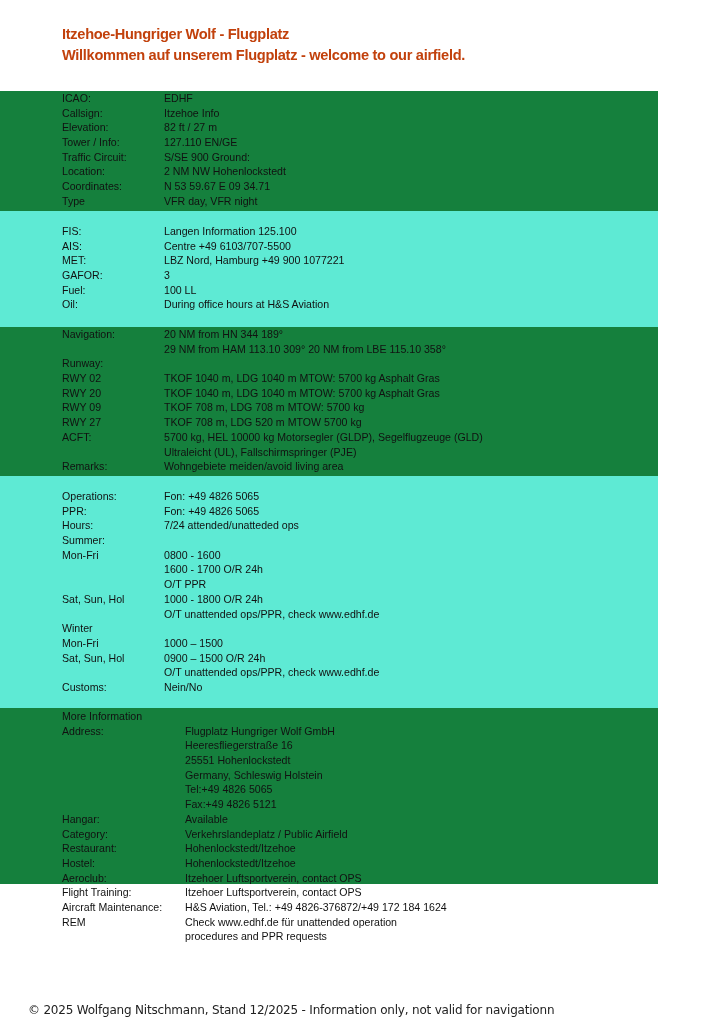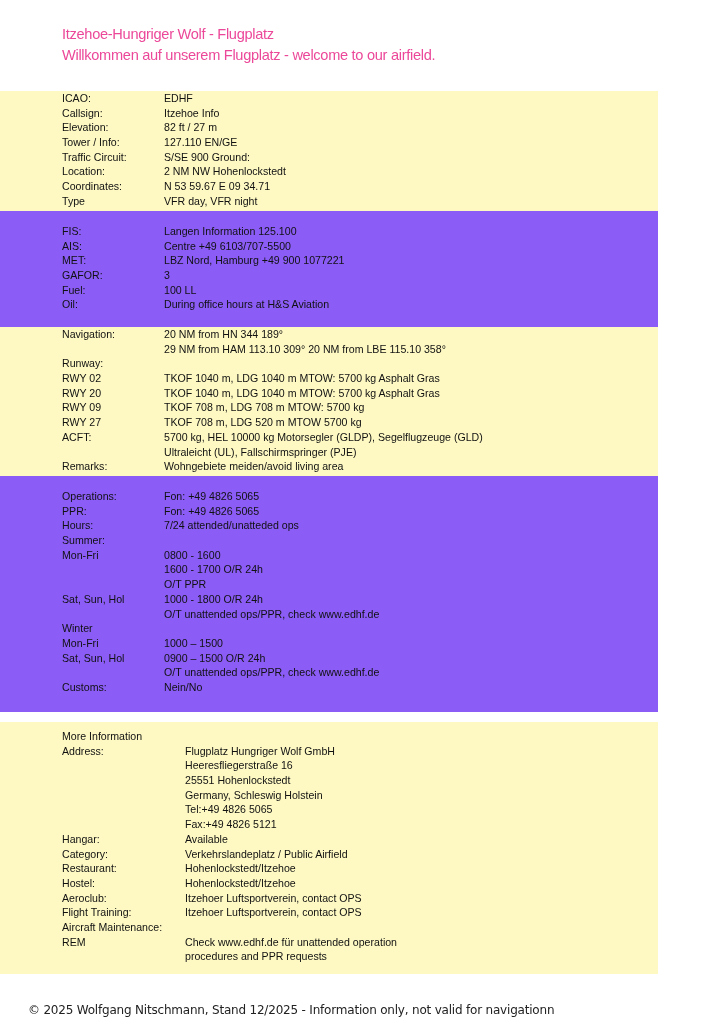--- a/index.html
+++ b/index.html
@@ -2,28 +2,28 @@
 <html><head>
 <meta charset="utf-8">
 <style>
   html, body { margin: 0; padding: 0; background: #ffffff; }
   body {
     width: 721px; height: 1024px; position: relative; overflow: hidden;
     font-family: "Liberation Sans", sans-serif; color: #111111;
   }
   .header { position: absolute; left: 62px; top: 24px; }
   .header .line {
-    font-family: "Liberation Sans", sans-serif; font-weight: normal;
-    font-size: 14.6px; line-height: 21px; color: #ec4899; letter-spacing: -0.3px;
+    font-family: "Liberation Sans", sans-serif; font-weight: bold;
+    font-size: 14.6px; line-height: 21px; color: #c2410c; letter-spacing: -0.3px;
   }
   .band {
     position: absolute; left: 0; width: 658px; box-sizing: border-box;
   }
-  .band.gray { background: #fef9c3; }
-  .band.white { background: #8b5cf6; }
+  .band.gray { background: #15803d; }
+  .band.white { background: #5eead4; }
   .row { position: relative; height: 14.7px; font-size: 10.6px; line-height: 14.7px; white-space: nowrap; }
   .row .label { position: absolute; left: 62px; }
   .row .value { position: absolute; left: 164px; }
   .b5 .row .value { left: 185px; }
   .footer {
     position: absolute; left: 28px; top: 1003px; font-size: 12px;
     font-family: "DejaVu Sans", sans-serif; color: #222; letter-spacing: -0.2px;
   }
 </style>
 </head>
@@ -187,21 +187,21 @@
     </div>
     <div class="row">
       <span class="label"></span>
       <span class="value">O/T unattended ops/PPR, check www.edhf.de</span>
     </div>
     <div class="row">
       <span class="label">Customs:</span>
       <span class="value">Nein/No</span>
     </div>
   </div>
-<div class="band gray b5" style="top:708px;height:252px;padding-top:7px;margin-top:14px;">
+<div class="band gray b5" style="top:708px;height:176px;padding-top:1px;">
     <div class="row">
       <span class="label">More Information</span>
       <span class="value"></span>
     </div>
     <div class="row">
       <span class="label">Address:</span>
       <span class="value">Flugplatz Hungriger Wolf GmbH</span>
     </div>
     <div class="row">
       <span class="label"></span>
@@ -242,20 +242,21 @@
     <div class="row">
       <span class="label">Aeroclub:</span>
       <span class="value">Itzehoer Luftsportverein, contact OPS</span>
     </div>
     <div class="row">
       <span class="label">Flight Training:</span>
       <span class="value">Itzehoer Luftsportverein, contact OPS</span>
     </div>
     <div class="row">
       <span class="label">Aircraft Maintenance:</span>
+      <span class="value">H&amp;S Aviation, Tel.: +49 4826-376872/+49 172 184 1624</span>
     </div>
     <div class="row">
       <span class="label">REM</span>
       <span class="value">Check www.edhf.de für unattended operation</span>
     </div>
     <div class="row">
       <span class="label"></span>
       <span class="value">procedures and PPR requests</span>
     </div>
   </div>

